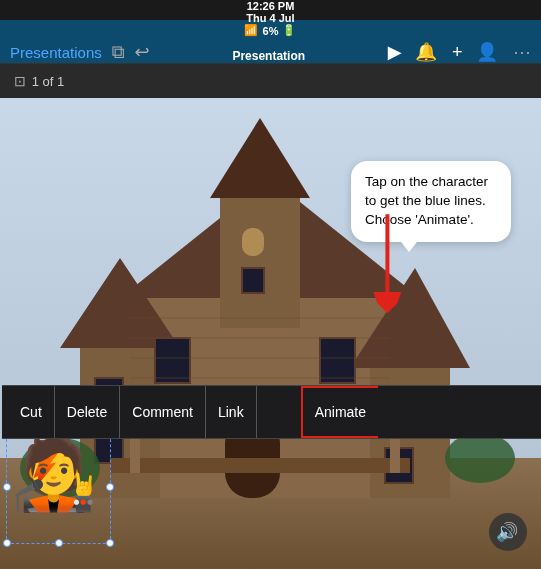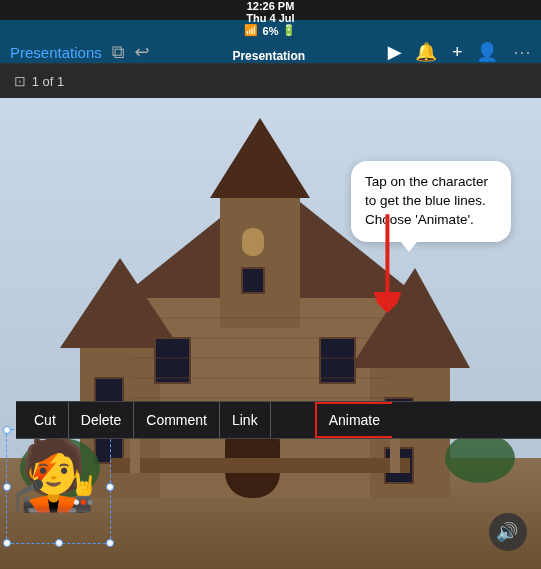--- a/index.html
+++ b/index.html
@@ -144,23 +144,23 @@
       left: 50px;
       border-width: 10px 8px 0 8px;
       border-style: solid;
       border-color: #fff transparent transparent transparent;
     }
 
     
     .context-menu {
       position: absolute;
       bottom: 130px;
-      left: 16px;
+      left: 2px;
       right: 0;
-      height: 38px;
+      height: 54px;
       background: #1c1c1e;
       display: flex;
       align-items: center;
       justify-content: flex-start;
       padding: 0 6px;
       gap: 0;
       z-index: 20;
       border-top: 1px solid #444;
       border-bottom: 1px solid #444;
     }

